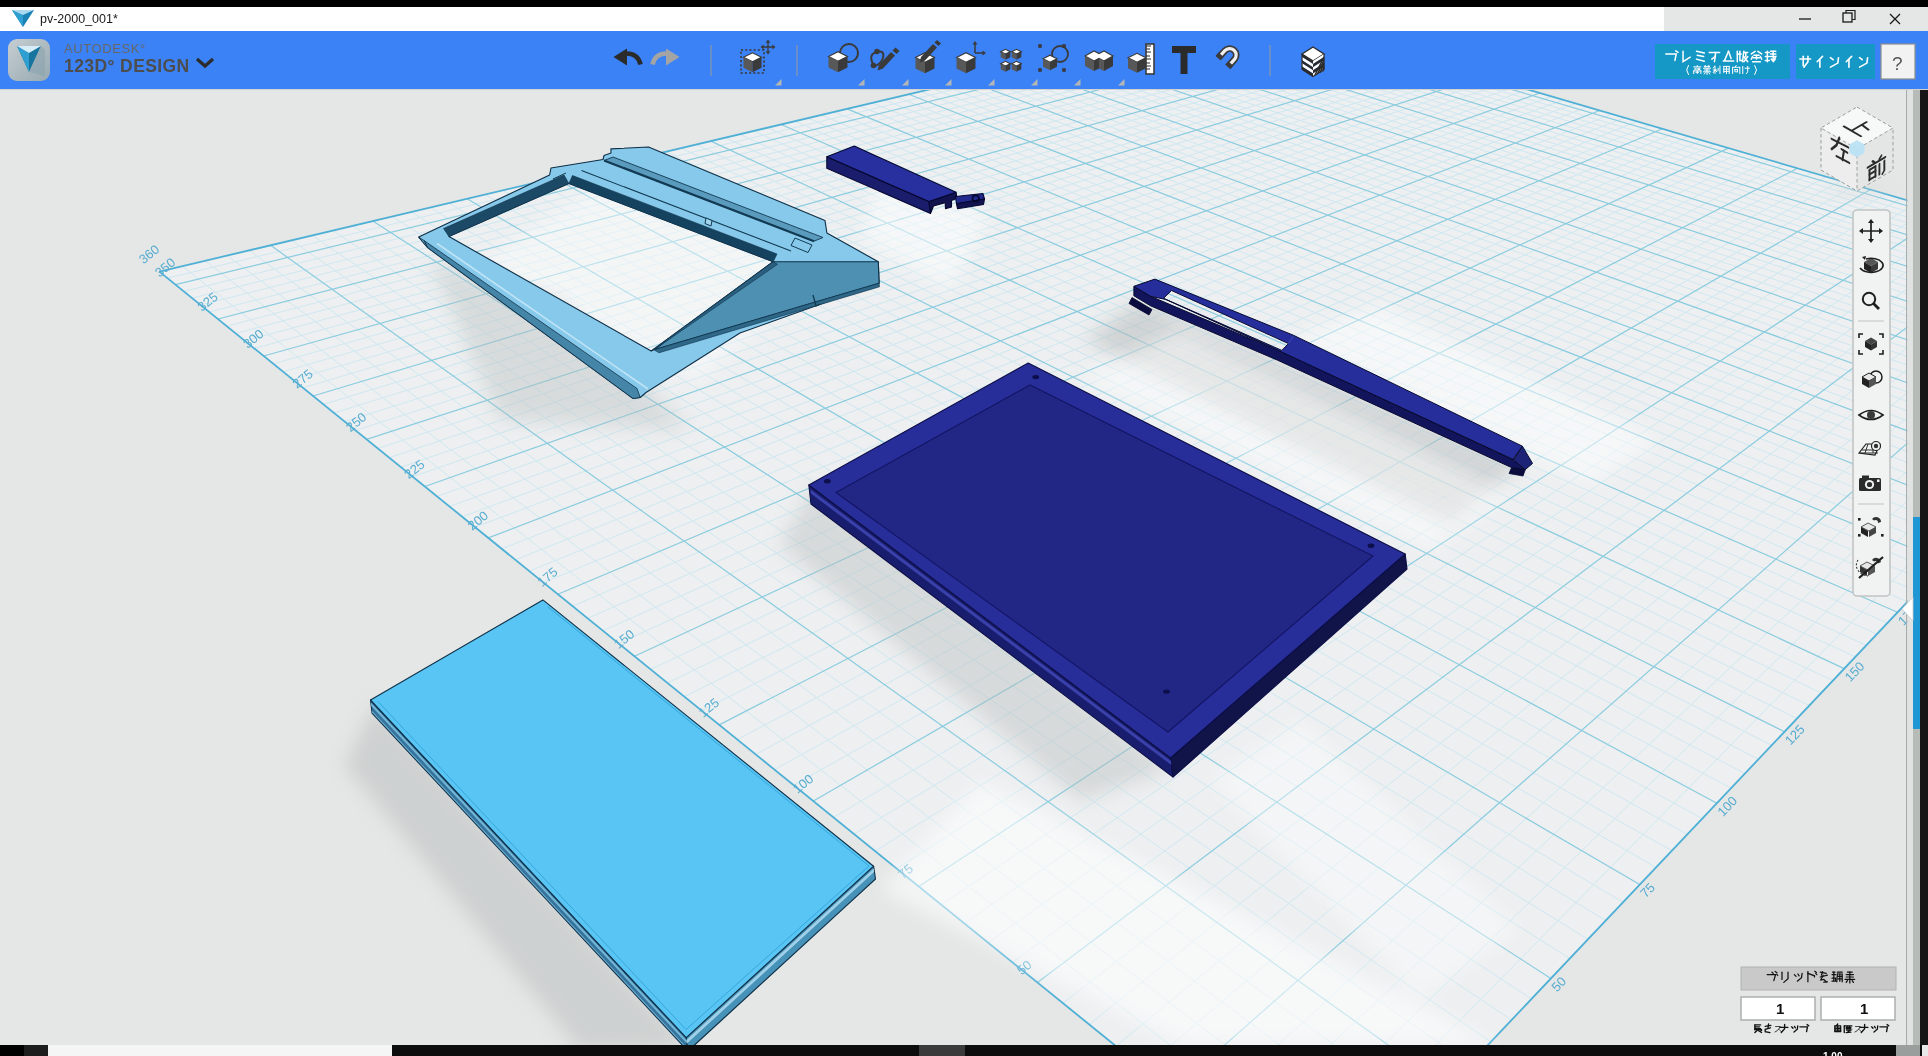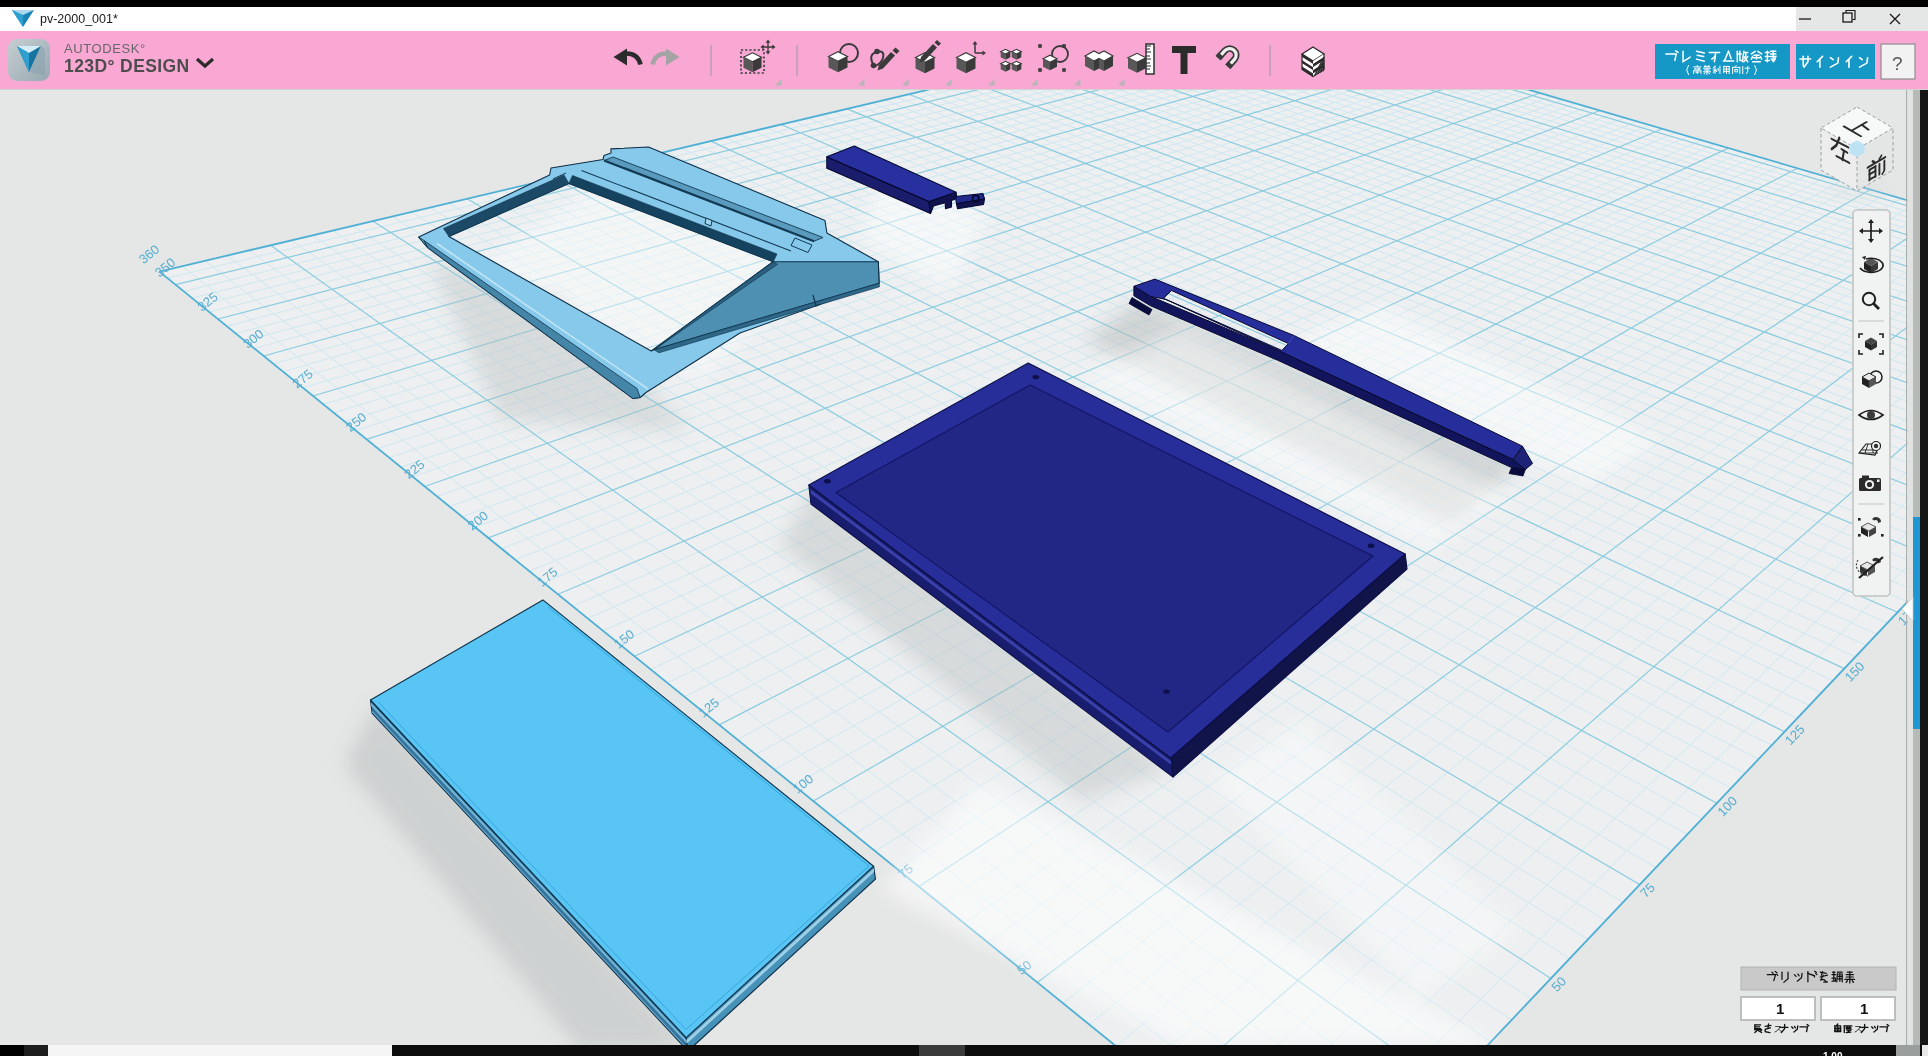--- a/index.html
+++ b/index.html
@@ -1,17 +1,17 @@
 <!DOCTYPE html>
 <html><head><meta charset="utf-8"><style>
 *{margin:0;padding:0;box-sizing:border-box}
 html,body{width:1928px;height:1056px;overflow:hidden;font-family:"Liberation Sans",sans-serif;background:#e5e6e6}
 #top{position:absolute;left:0;top:0;width:1928px;height:7px;background:#000}
-#title{position:absolute;left:0;top:7px;width:1796px;height:24px;background:#fff}
-#tbar{position:absolute;left:0;top:31px;width:1928px;height:59px;background:#f9a8d4;border-bottom:1px solid #d2d2d2}
+#title{position:absolute;left:0;top:7px;width:1664px;height:24px;background:#fff}
+#tbar{position:absolute;left:0;top:31px;width:1928px;height:59px;background:#3b82f6;border-bottom:1px solid #d2d2d2}
 #vp{position:absolute;left:0;top:90px;width:1928px;height:955px}
 #bot{position:absolute;left:0;top:1045px;width:1928px;height:11px;background:#0d0d0d}
 </style></head><body>
 <div id="top"></div>
 <div id="title">
  <svg width="1928" height="24" style="position:absolute;left:0;top:0">
   <polygon points="12,3 34,3 23,20" fill="#1a82b5"></polygon>
   <polygon points="12,3 23,8 23,20" fill="#2e9fd0"></polygon>
   <polygon points="12,3 34,3 23,8" fill="#aad8ee"></polygon>
   <text x="40" y="16" font-size="12.5" fill="#1a1a1a">pv-2000_001*</text>

